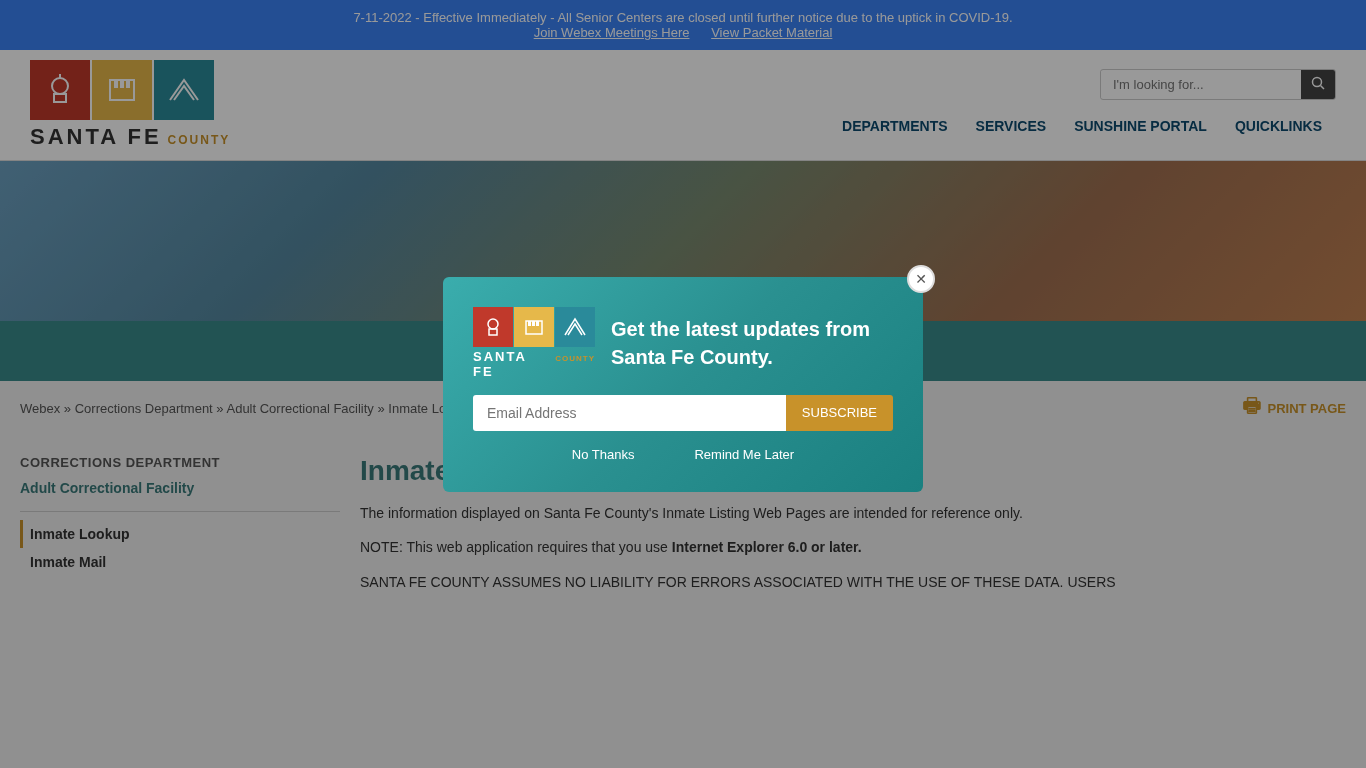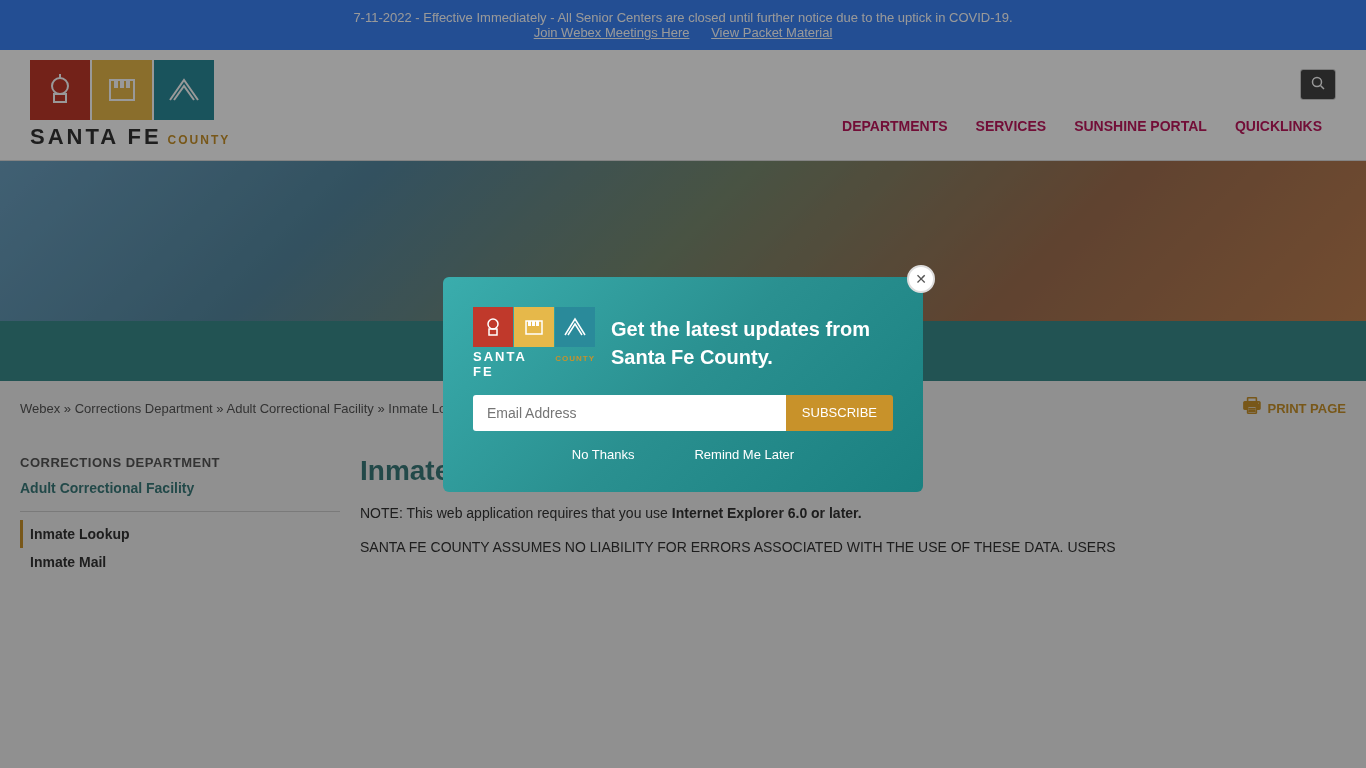--- a/index.html
+++ b/index.html
@@ -52,21 +52,21 @@
       color: white;
     }
     .nav-links {
       display: flex;
       gap: 0;
       font-size: 14px;
       font-weight: bold;
     }
     .nav-links a {
       text-decoration: none;
-      color: #be185d;
+      color: #0c4a6e;
       padding: 8px 14px;
       display: block;
     }
 
     
     .hero {
       width: 100%;
       height: 160px;
       background: linear-gradient(to right, #87ceeb 0%, #5a9ab5 30%, #8b7355 70%, #c87941 100%);
       position: relative;
@@ -352,20 +352,21 @@
       </div>
     </div>
     <div style="display:flex; align-items: baseline; gap: 6px; margin-top:4px;">
       <span class="logo-text-main">SANTA FE</span>
       <span class="logo-text-county">COUNTY</span>
     </div>
   </div>
 
   <div class="nav-area">
     <div class="search-bar">
+      <input type="text" placeholder="I'm looking for..." style="">
       <button>
         <svg width="14" height="14" viewBox="0 0 14 14" fill="none">
           <circle cx="6" cy="6" r="4.5" stroke="white" stroke-width="1.5"></circle>
           <line x1="9.5" y1="9.5" x2="13" y2="13" stroke="white" stroke-width="1.5"></line>
         </svg>
       </button>
     </div>
     <div class="nav-links">
       <a href="#">DEPARTMENTS</a>
       <a href="#">SERVICES</a>
@@ -407,20 +408,21 @@
       <span>Inmate Lookup</span>
     </a>
     <a href="#" class="sidebar-sublink">
       <span>Inmate Mail</span>
     </a>
   </div>
 
   <div class="page-content">
     <h1 class="page-title">Inmate Lookup</h1>
     <div class="page-body">
+      <p>The information displayed on Santa Fe County's Inmate Listing Web Pages are intended for reference only.</p>
       <p>
         <span>NOTE: This web application requires that you use </span><strong>Internet Explorer 6.0 or later.</strong>
       </p>
       <p>SANTA FE COUNTY ASSUMES NO LIABILITY FOR ERRORS ASSOCIATED WITH THE USE OF THESE DATA. USERS</p>
     </div>
   </div>
 </div>
 
 <div class="modal-overlay">
   <div class="modal">

